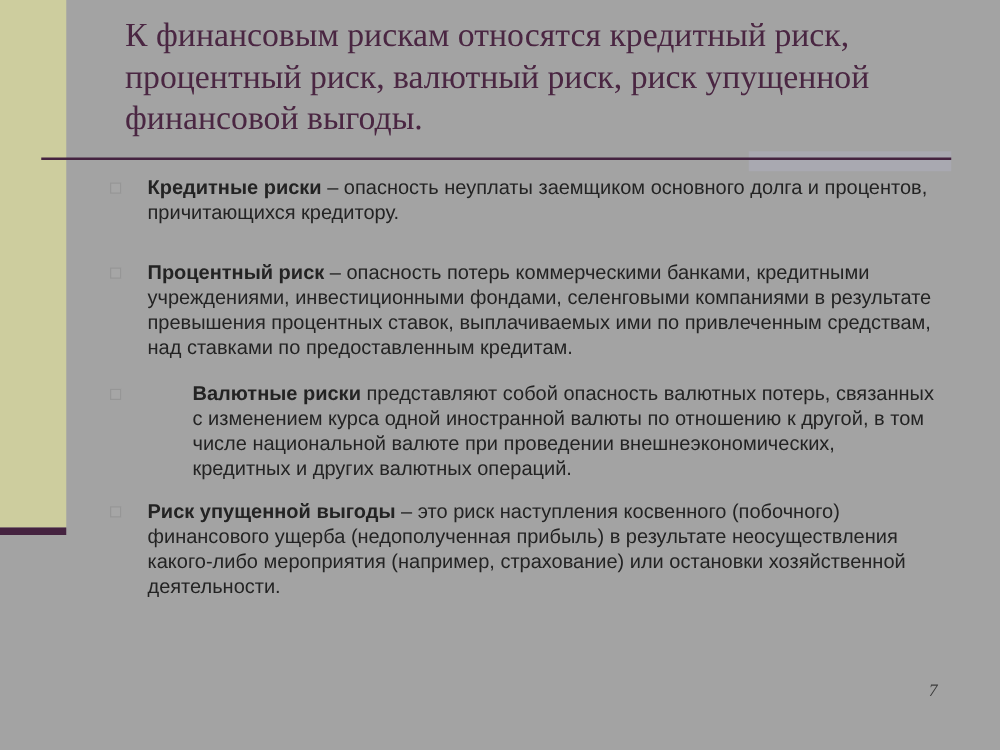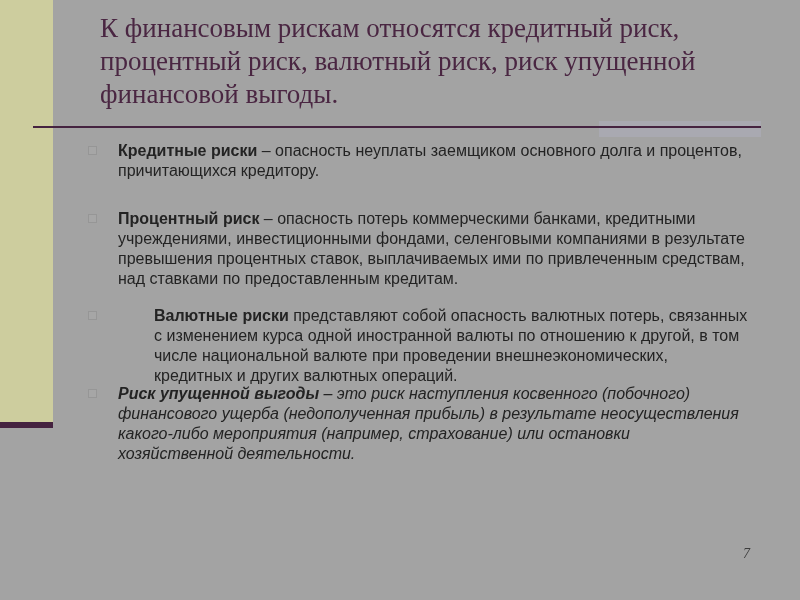--- a/index.html
+++ b/index.html
@@ -105,20 +105,20 @@
   <div class="bullet-item" style="top: 193px; margin-top: 16px;">
     <span class="bullet-square"></span>
     <p class="bullet-text"><b>Процентный риск</b><span> – опасность потерь коммерческими банками, кредитными учреждениями, инвестиционными фондами, селенговыми компаниями в результате превышения процентных ставок, выплачиваемых ими по привлеченным средствам, над ставками по предоставленным кредитам.</span></p>
   </div>
 
   <div class="bullet-item" style="top: 306px; gap: 36px;">
     <span class="bullet-square"></span>
     <p class="bullet-text"><b>Валютные риски</b><span> представляют собой опасность валютных потерь, связанных с изменением курса одной иностранной валюты по отношению к другой, в том числе национальной валюте при проведении внешнеэкономических, кредитных и других валютных операций.</span></p>
   </div>
 
-  <div class="bullet-item" style="top: 384px; font-style: italic;">
+  <div class="bullet-item" style="top: 400px;">
     <span class="bullet-square"></span>
     <p class="bullet-text"><b>Риск упущенной выгоды</b><span> – это риск наступления косвенного (побочного) финансового ущерба (недополученная прибыль) в результате неосуществления какого-либо мероприятия (например, страхование) или остановки хозяйственной деятельности.</span></p>
   </div>
 
   <div class="page-number">7</div>
 
 </div>
 
 </body></html>

